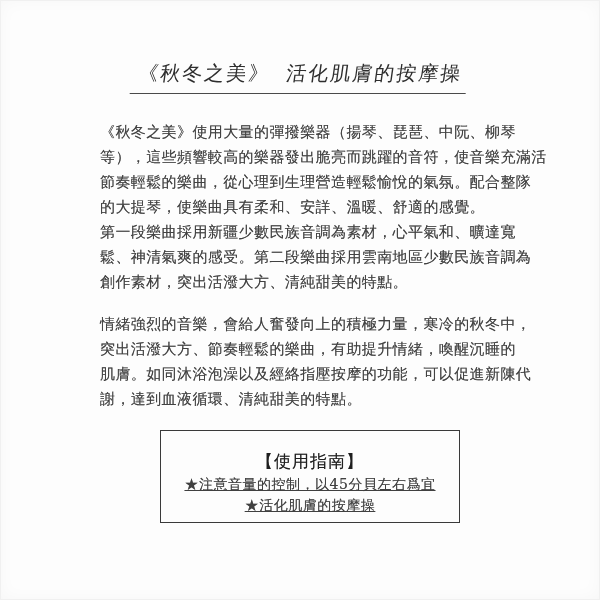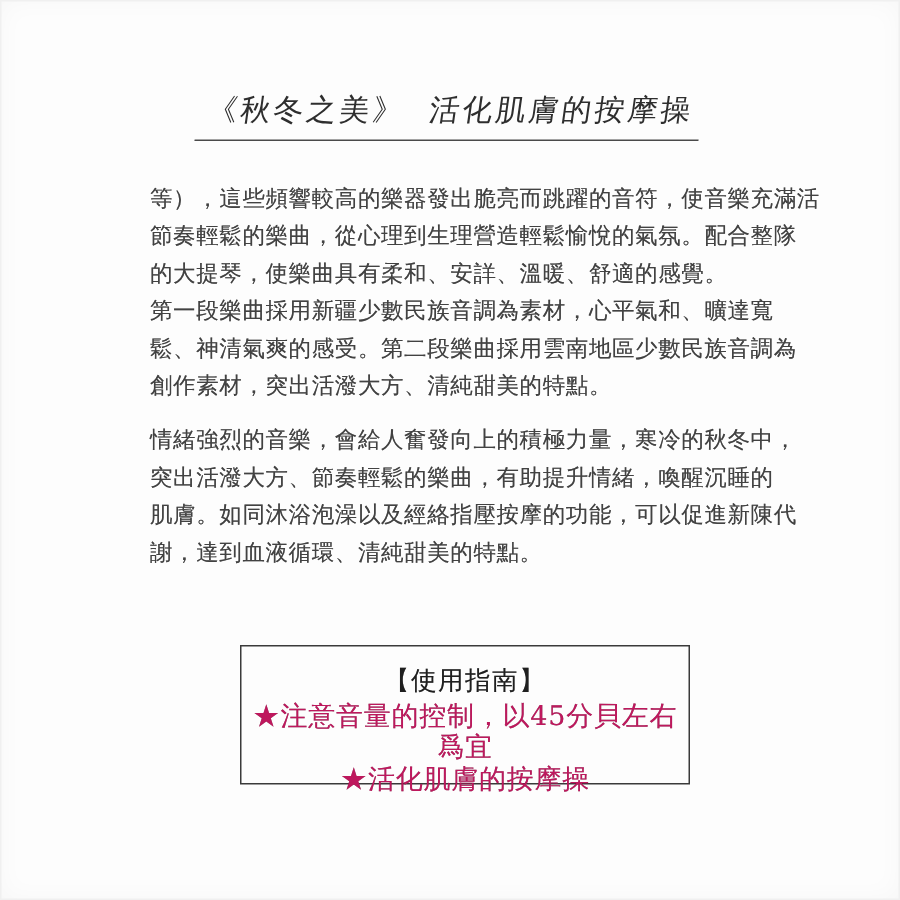--- a/index.html
+++ b/index.html
@@ -36,65 +36,67 @@
   
   .body-text{
     position:absolute;
     left:100px;top:120px;width:416px;
     color:#424242;
     font-size:15px;
     letter-spacing:0.4px;
     text-shadow:0 0 0.4px rgba(60,60,60,0.55);
   }
   .para{margin:0;}
-  .para-3{margin-top:11px;}
+  .para-3{margin-top:17px;}
   .line{
     line-height:25px;
     white-space:nowrap;
   }
   
   .guide-box{
     position:absolute;
     left:160px;top:430px;
     width:300px;height:93px;
     box-sizing:border-box;
     border:1.6px solid #3a3a3a;
     background:#fdfdfd;
     text-align:center;
-    padding-top:10px;
+    padding-top:17px;
     font-family:"DejaVu Serif","Liberation Serif",serif;
   }
   .guide-title{
     font-size:17px;
     line-height:26px;
     color:#1f1f1f;
     letter-spacing:1px;
     text-shadow:0 0 0.4px rgba(20,20,20,0.5);
   }
   .guide-item{
-    font-size:18px;
+    font-size:14px;
     line-height:21px;
-    color:#be185d;
+    color:#404040;
     letter-spacing:0.5px;
     text-shadow:0 0 0.3px rgba(20,20,20,0.45);
+    text-decoration:underline;
   }
 </style>
 </head>
 <body>
 
 <div class="page">
 
   <div class="title-wrap">
     <h1 class="title" style="margin:0;font-weight:normal;">
       <span>《秋冬之美》</span><span class="gap"></span><span>活化肌膚的按摩操</span>
     </h1>
   </div>
 
   <div class="body-text">
     <div class="para para-1">
+      <div class="line">《秋冬之美》使用大量的彈撥樂器（揚琴、琵琶、中阮、柳琴</div>
       <div class="line">等），這些頻響較高的樂器發出脆亮而跳躍的音符，使音樂充滿活</div>
       <div class="line">節奏輕鬆的樂曲，從心理到生理營造輕鬆愉悅的氣氛。配合整隊</div>
       <div class="line">的大提琴，使樂曲具有柔和、安詳、溫暖、舒適的感覺。</div>
     </div>
     <div class="para para-2">
       <div class="line">第一段樂曲採用新疆少數民族音調為素材，心平氣和、曠達寬</div>
       <div class="line">鬆、神清氣爽的感受。第二段樂曲採用雲南地區少數民族音調為</div>
       <div class="line">創作素材，突出活潑大方、清純甜美的特點。</div>
     </div>
     <div class="para para-3">

